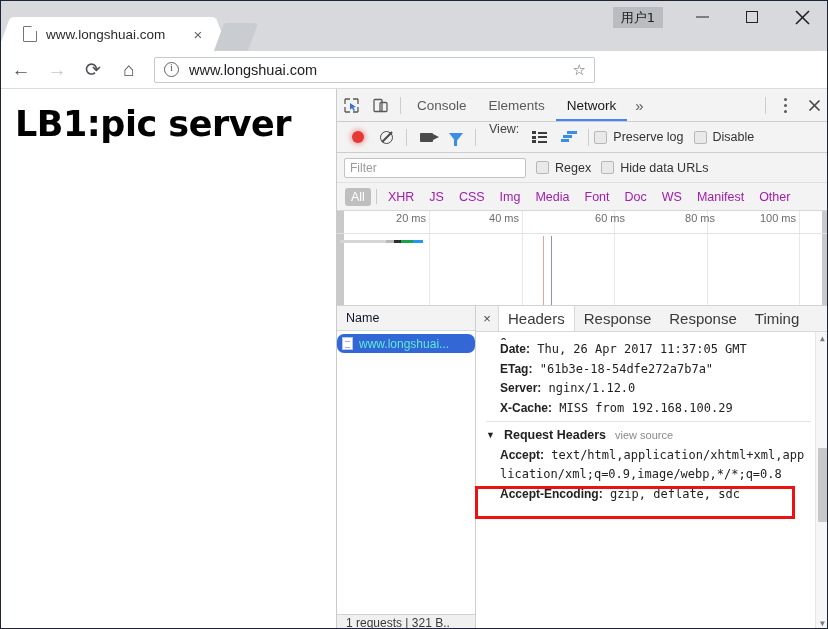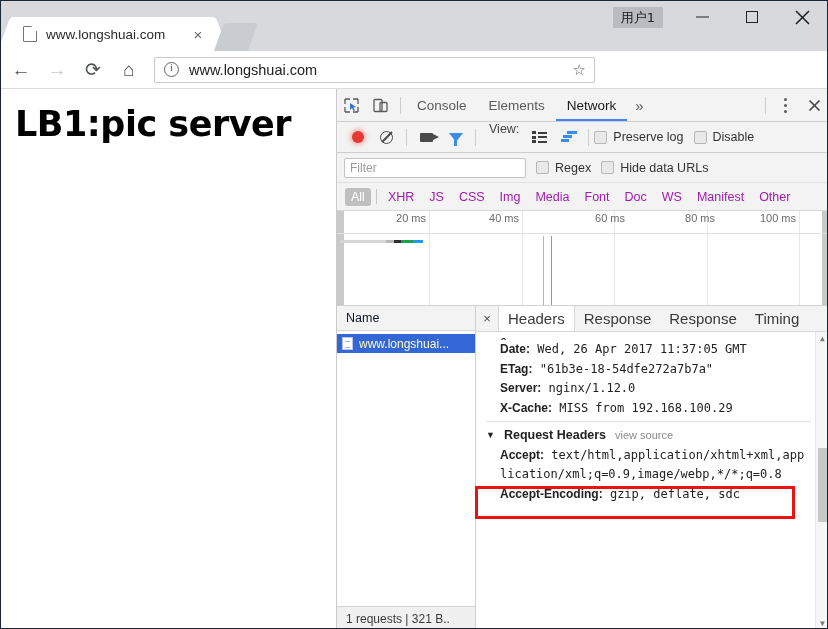--- a/index.html
+++ b/index.html
@@ -283,34 +283,34 @@
     border-right: 1px solid #cfcfcf; background: #fff;
   }
   .name-head {
     height: 25px; border-bottom: 1px solid #d8d8d8; background: #f3f3f3;
     display: flex; align-items: center; padding-left: 9px;
     font-size: 12.5px; color: #0f172a; flex: 0 0 auto;
   }
   .name-list { flex: 1 1 auto; overflow: hidden; padding-top: 3px; }
   .name-row {
     height: 19px; display: flex; align-items: center;
-    background: #3367d6; color: #fef9c3; padding-left: 5px;
-    font-size: 12px; white-space: nowrap; overflow: hidden;
+    background: #3367d6; color: #5eead4; padding-left: 5px;
+    font-size: 12px; white-space: nowrap; overflow: hidden; border-radius: 7px;
   }
   .row-ico {
     width: 11px; height: 13px; background: #fff; border: 1px solid #b9c6ea;
     flex: 0 0 auto; margin-right: 6px; position: relative;
   }
   .row-ico::after {
     content: ""; position: absolute; left: 2px; top: 3px; right: 2px;
     border-top: 1px solid #9fb0de; height: 5px;
     border-bottom: 1px solid #9fb0de;
   }
   .status-bar {
-    height: 24px; border-top: 1px solid #d2d2d2; background: #f0f0f0;
+    height: 16px; border-top: 1px solid #d2d2d2; background: #f0f0f0;
     display: flex; align-items: center; padding-left: 9px;
     font-size: 12px; color: #3a3a3a; flex: 0 0 auto; white-space: nowrap;
     overflow: hidden;
   }
   .detail-pane {
     flex: 1 1 auto; display: flex; flex-direction: column; min-width: 0;
     background: #fff;
   }
   .detail-tabs {
     height: 26px; border-bottom: 1px solid #d8d8d8; background: #f3f3f3;
@@ -544,21 +544,21 @@
           <div class="dtab">Response</div>
           <div class="dtab">Response</div>
           <div class="dtab">Timing</div>
         </div>
 
         <div class="headers-body">
           <div class="clipped">0</div>
 
           <div class="hdr">
             <b>Date:</b>
-            <span>Wed, 26 Apr 2017 11:37:05 GMT</span>
+            <span>Thu, 26 Apr 2017 11:37:05 GMT</span>
           </div>
           <div class="hdr">
             <b>ETag:</b>
             <span>"61b3e-18-54dfe272a7b7a"</span>
           </div>
           <div class="hdr">
             <b>Server:</b>
             <span>nginx/1.12.0</span>
           </div>
           <div class="hdr">

